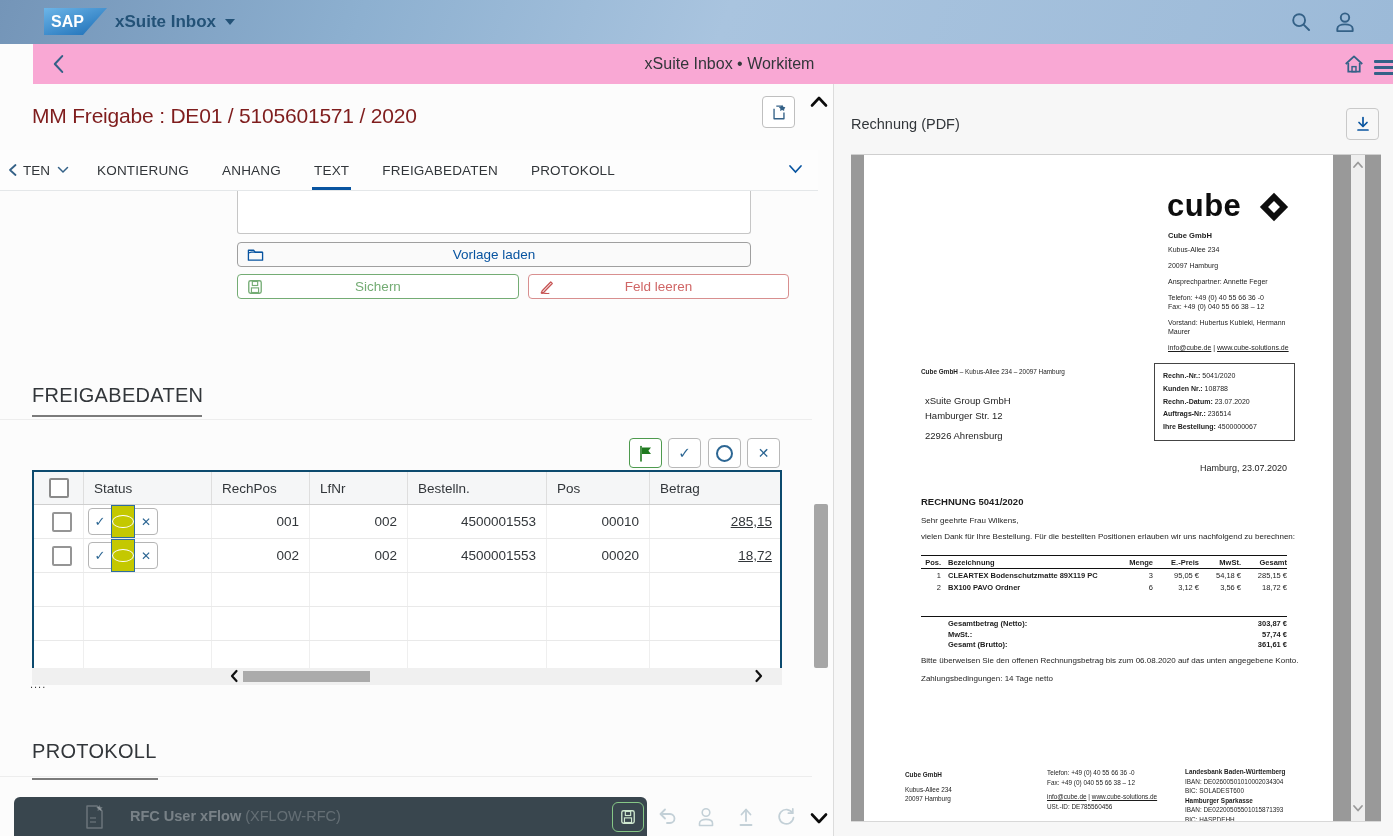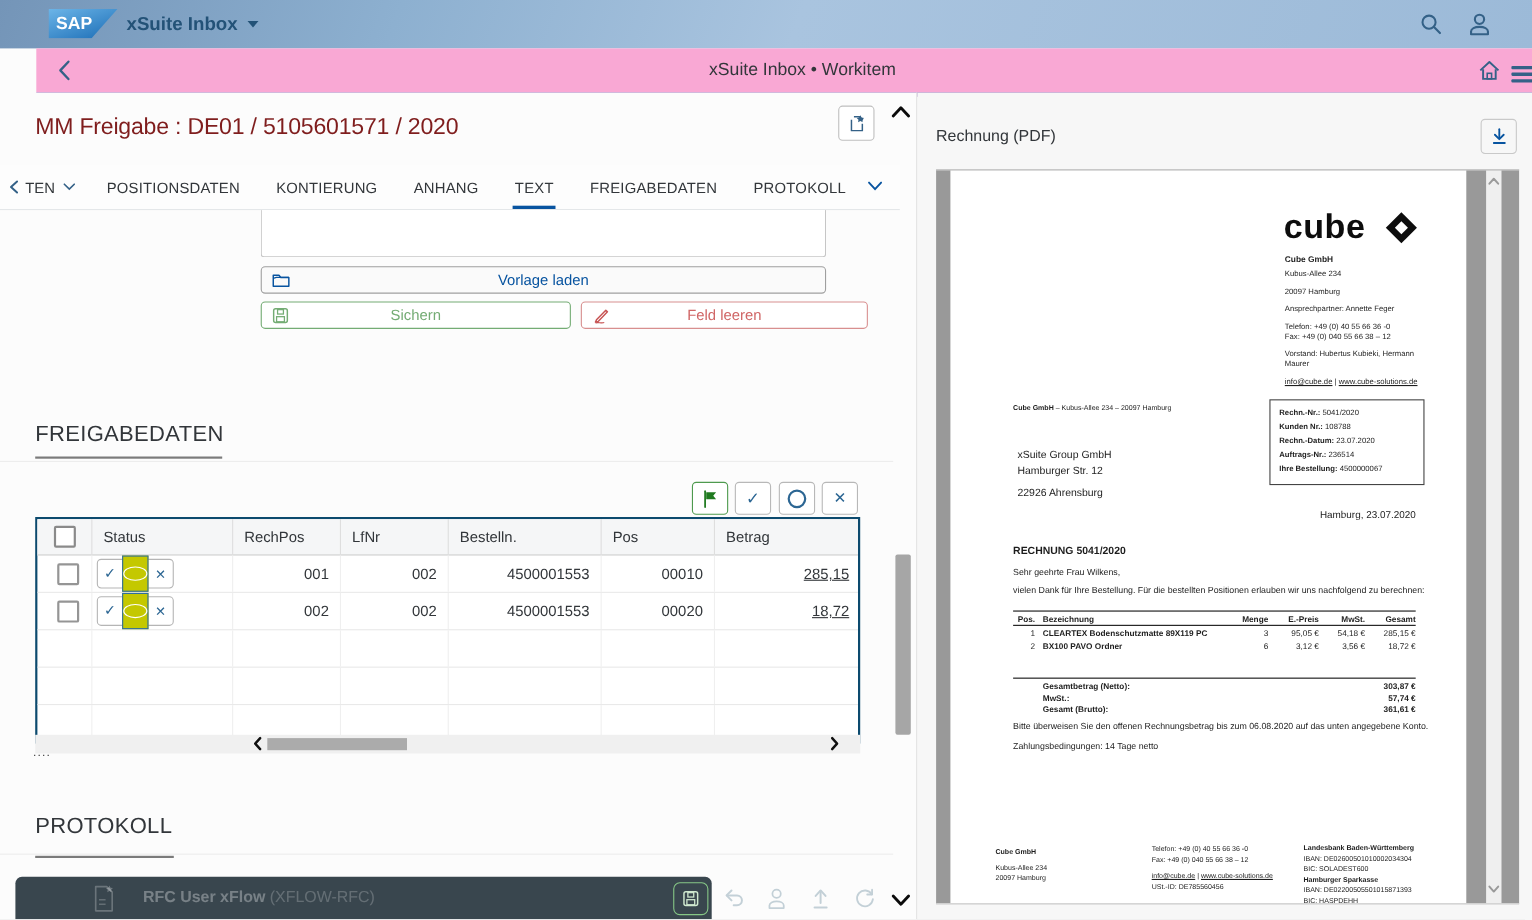--- a/index.html
+++ b/index.html
@@ -113,21 +113,21 @@
   .vt-ar{position:absolute;left:1px;width:12px;height:12px;cursor:pointer;}
 
   
   .logo-cube{position:absolute;left:303px;top:33px;font-size:31px;font-weight:bold;color:#0d0d0d;letter-spacing:.5px;}
   .logo-dia{position:absolute;left:392px;top:34px;}
   .co-block{position:absolute;left:304px;top:76px;width:132px;font-size:7px;line-height:9px;}
   .co-block .b{font-weight:bold;font-size:7.6px;}
   .co-block .g{margin-bottom:7px;}
   .lnk{text-decoration:underline;}
   .sender-line{position:absolute;left:57px;top:213px;font-size:6.4px;}
-  .recip{position:absolute;left:61px;top:251px;font-size:9.5px;line-height:15px;}
+  .recip{position:absolute;left:61px;top:238px;font-size:9.5px;line-height:15px;}
   .recip .g{margin-bottom:5px;}
   .infobox{position:absolute;left:290px;top:208px;width:141px;border:1px solid #444;
            padding:6px 8px;font-size:7px;line-height:12.8px;box-sizing:border-box;}
   .infobox b{font-weight:bold;}
   .place-date{position:absolute;left:263px;top:308px;width:160px;text-align:right;font-size:9px;}
   .inv-title{position:absolute;left:57px;top:341px;font-size:9.5px;font-weight:bold;}
   .salut{position:absolute;left:57px;top:361px;font-size:8px;}
   .intro{position:absolute;left:57px;top:377px;font-size:8px;}
   .itable{position:absolute;left:57px;top:400px;width:366px;font-size:7.5px;}
   .itr{display:flex;padding:1.5px 0;}
@@ -233,21 +233,20 @@
         <svg width="13" height="14" viewBox="0 0 11 14">
           <polyline points="8.5,2 3,7 8.5,12" fill="none" stroke="#346187" stroke-width="1.8" stroke-linecap="round" stroke-linejoin="round"></polyline>
         </svg>
       </div>
       <div class="tab-trunc">
         <span>TEN</span>
         <svg width="12" height="8" viewBox="0 0 12 8">
           <polyline points="1.5,1.5 6,6 10.5,1.5" fill="none" stroke="#346187" stroke-width="1.5" stroke-linecap="round"></polyline>
         </svg>
       </div>
-      <div class="tab">POSITIONSDATEN</div>
       <div class="tab">KONTIERUNG</div>
       <div class="tab">ANHANG</div>
       <div class="tab sel">TEXT</div>
       <div class="tab">FREIGABEDATEN</div>
       <div class="tab">PROTOKOLL</div>
     </nav>
     <div class="tab-ovfl">
       <svg width="15" height="10" viewBox="0 0 15 10">
         <polyline points="2,2 7.5,8 13,2" fill="none" stroke="#0854a0" stroke-width="1.7" stroke-linecap="round"></polyline>
       </svg>

